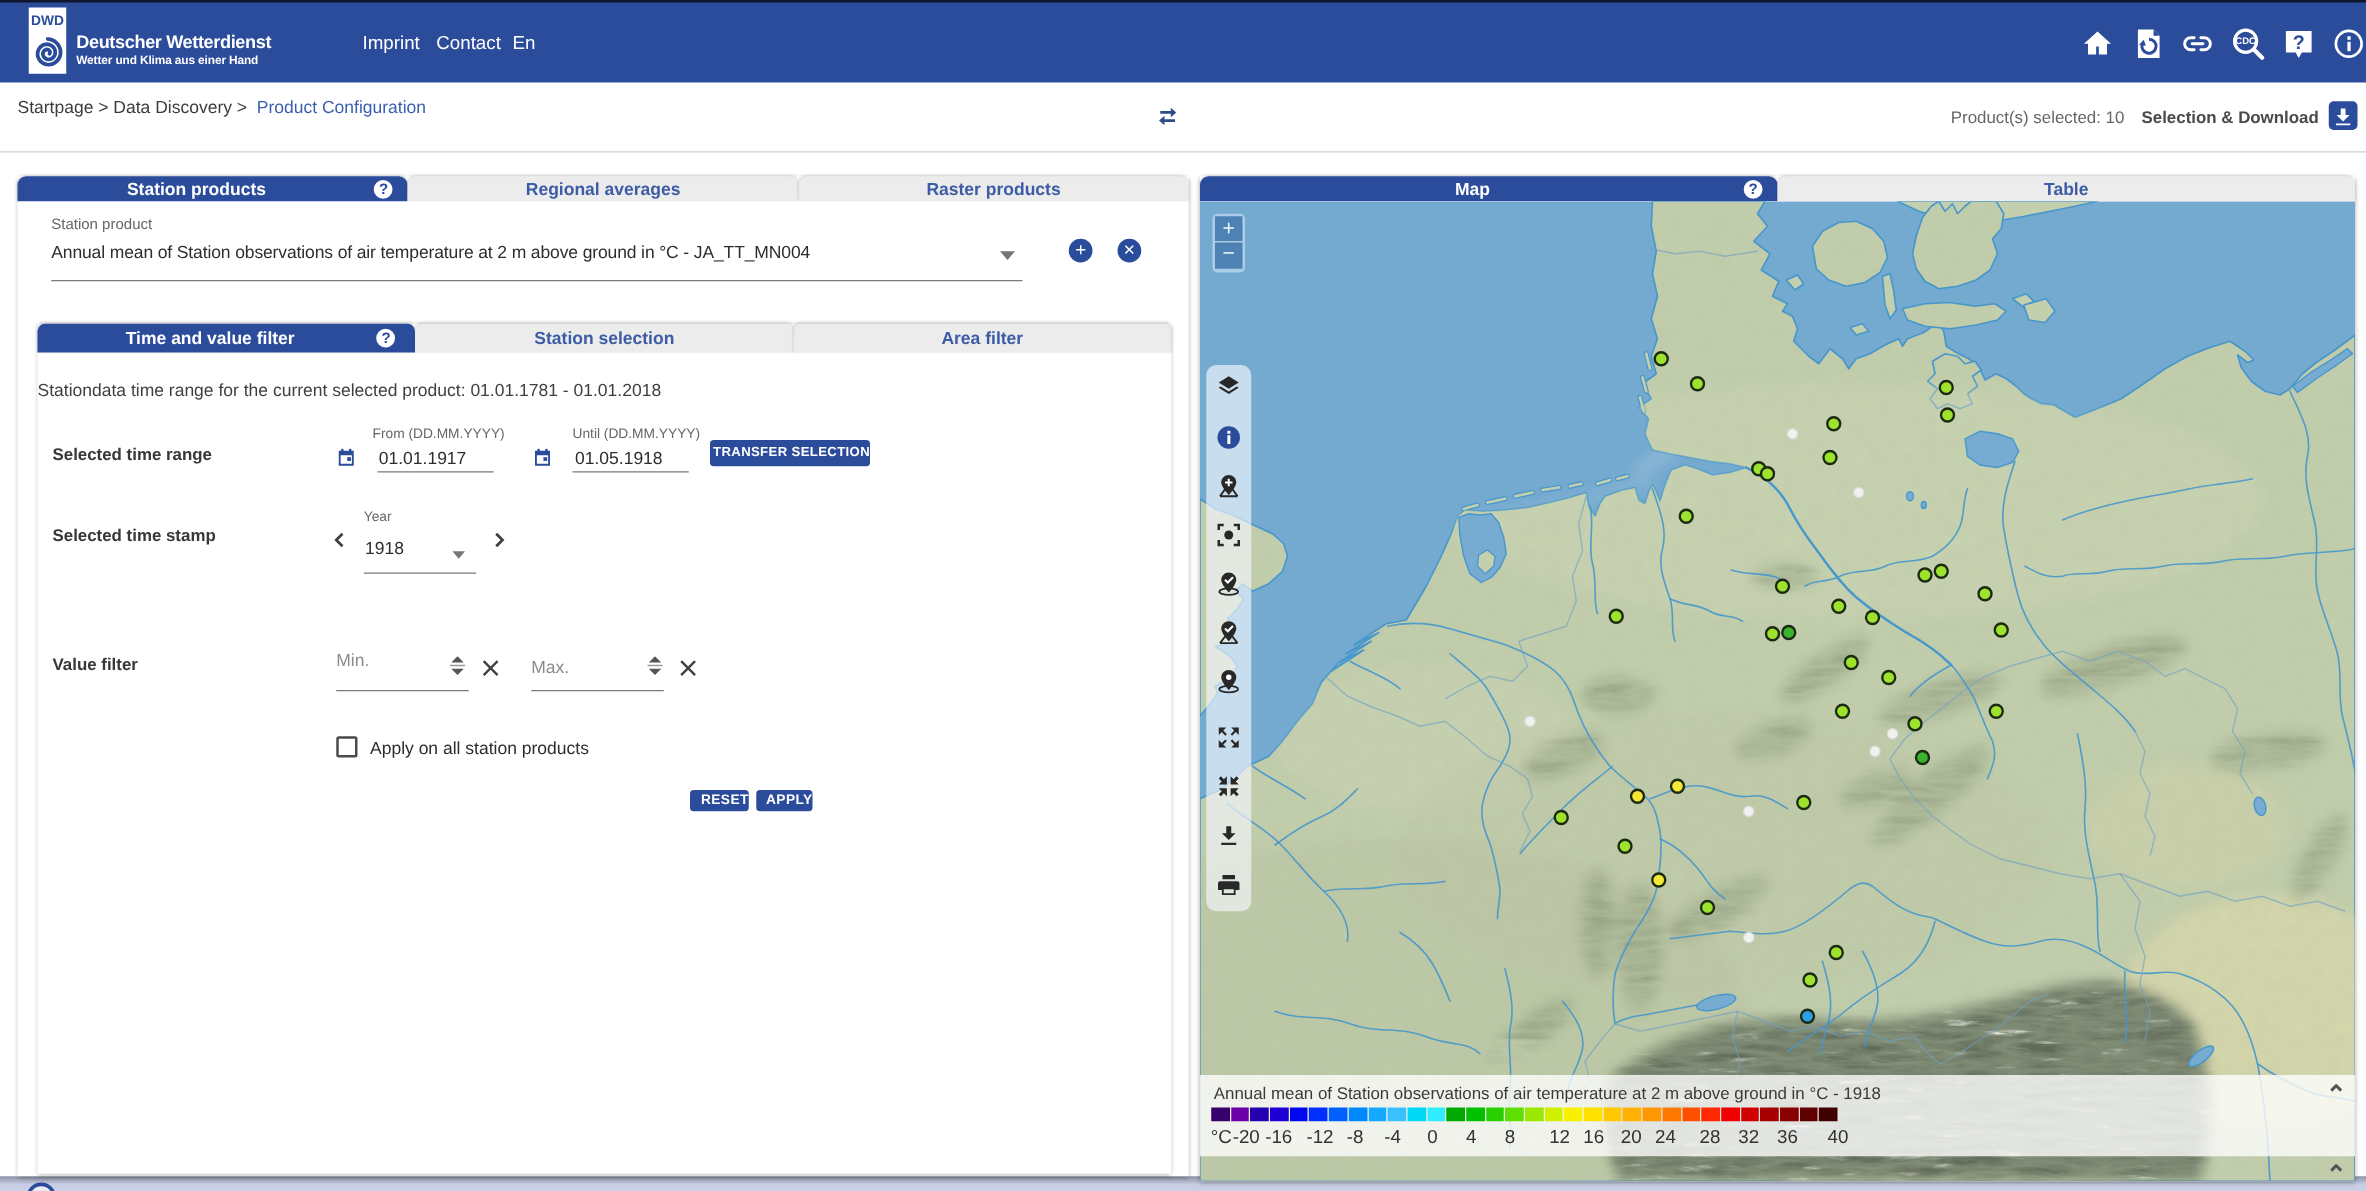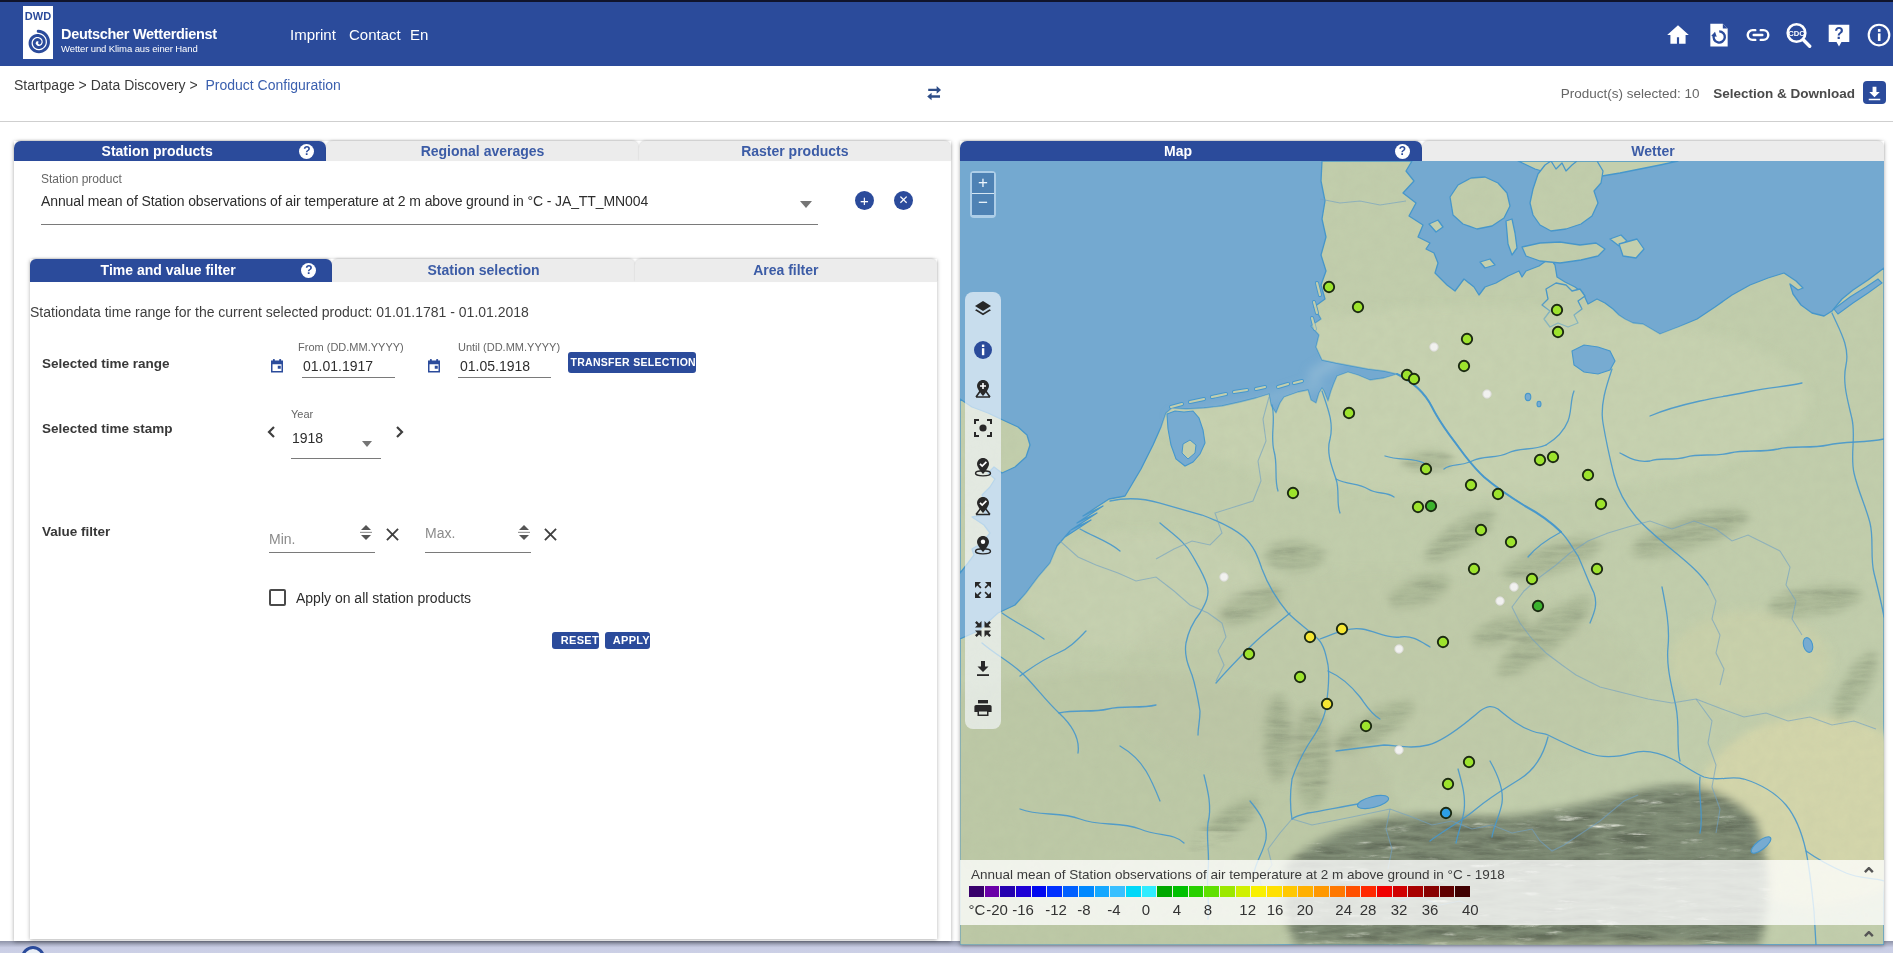--- a/index.html
+++ b/index.html
@@ -3,21 +3,21 @@
 <style>
 *{margin:0;padding:0;box-sizing:border-box}
 html,body{width:1893px;height:953px;overflow:hidden;background:#fff;
   font-family:"Liberation Sans",sans-serif;position:relative}
 .abs{position:absolute}
 
 #topline{position:absolute;left:0;top:0;width:1893px;height:2px;background:#10142c;z-index:30}
 #header{position:absolute;left:0;top:0;width:1893px;height:66px;background:#2b4b9b;z-index:20}
 #logo{position:absolute;left:23px;top:6px;z-index:21;width:30px;height:53px;background:#fff}
 #brand1{position:absolute;left:61px;top:26px;z-index:21;color:#fff;font-size:14.5px;font-weight:bold;letter-spacing:-0.3px}
-#brand2{position:absolute;left:61px;top:43px;z-index:21;color:#fff;font-size:9.5px;font-weight:normal;letter-spacing:-0.1px}
+#brand2{position:absolute;left:61px;top:43px;z-index:21;color:#fff;font-size:9.5px;font-weight:bold;letter-spacing:-0.1px}
 .navlink{position:absolute;top:26px;z-index:21;color:#fff;font-size:15px}
 .hicon{position:absolute;top:22px;z-index:21;width:26px;height:26px}
 
 #crumb{position:absolute;left:0;top:66px;width:1893px;height:56px;background:#fff;border-bottom:1px solid #cfcfcf;z-index:19}
 #crumbtext{position:absolute;left:14px;top:77px;z-index:21;font-size:14px;color:#3c3c3c}
 #crumbtext a{color:#3a5fae;text-decoration:none}
 #selinfo{position:absolute;top:86px;right:38px;z-index:21;font-size:13.5px;color:#666}
 #selinfo b{color:#4a4a4a;margin-left:10px;font-weight:bold;font-size:13.5px}
 #dlbtn{position:absolute;top:81px;left:1863px;z-index:21;width:23px;height:23px;background:#2b4b9b;border-radius:4px}
 
@@ -177,21 +177,21 @@
       <path fill="none" stroke="#3f3f3f" stroke-width="2.2" d="M9 2 4 7l5 5"></path>
     </svg>
   <div class="fval" style="left:262px;top:171px">1918</div>
   <div class="abs" style="left:332px;top:182px;width:0;height:0;border:5.5px solid transparent;border-top:6.5px solid #757575"></div>
   <div class="uline" style="left:261px;top:199px;width:90px"></div>
   <svg class="abs" style="left:364px;top:166px;width:12px;height:14px" viewBox="0 0 12 14">
       <path fill="none" stroke="#3f3f3f" stroke-width="2.2" d="M3 2l5 5-5 5"></path>
     </svg>
 
   <div class="flabel" style="top:265px">Value filter</div>
-  <div class="fval gray" style="left:239px;top:272px">Min.</div>
+  <div class="fval gray" style="left:239px;top:261px">Min.</div>
   <svg class="abs" style="left:329px;top:266px;width:14px;height:15px" viewBox="0 0 14 15">
       <path fill="#555" d="M7 0 12 5H2z"></path>
       <path fill="#555" d="M7 15 2 10h10z"></path>
       <rect x="0" y="6.4" width="14" height="2.2" fill="#fff"></rect>
       <rect x="1" y="6.8" width="12" height="1.2" fill="#999"></rect>
     </svg>
   <svg class="abs" style="left:356px;top:269px;width:13px;height:13px" viewBox="0 0 14 14">
       <path stroke="#3f3f3f" stroke-width="2" d="M1 1l12 12M13 1 1 13"></path>
     </svg>
   <div class="uline" style="left:239px;top:293px;width:106px"></div>
@@ -210,21 +210,21 @@
   <div class="abs" style="left:239px;top:330px;width:17px;height:17px;border:2px solid #4a4a4a;border-radius:2px"></div>
   <div class="fval" style="left:266px;top:331px;font-size:14px">Apply on all station products</div>
 
   <div class="bbtn" style="left:522px;top:373px;width:47px;height:17px;line-height:17px;font-size:11px">RESET</div>
   <div class="bbtn" style="left:575px;top:373px;width:45px;height:17px;line-height:17px;font-size:11px">APPLY</div>
 </div>
 
 <div class="card" id="rightcard">
   <div class="tabrow">
     <div class="tab active">Map<span class="qmark" style="right:12px;top:2.5px">?</span></div>
-    <div class="tab">Wetter</div>
+    <div class="tab">Table</div>
   </div>
   <div id="mapwrap">
     <svg id="map" width="924" height="784" viewBox="0 0 924 784" style="position:absolute;left:0;top:0">
 <defs>
 <filter id="soft" x="-40%" y="-40%" width="180%" height="180%">
             <feGaussianBlur stdDeviation="5"></feGaussianBlur>
           </filter>
 <filter id="noise" x="0" y="0" width="100%" height="100%">
  <feTurbulence type="fractalNoise" baseFrequency="0.09" numOctaves="3" seed="7" result="t"></feTurbulence>
  <feColorMatrix in="t" type="matrix" values="0 0 0 0 0.32, 0 0 0 0 0.36, 0 0 0 0 0.27, 0 0 0 0.8 0"></feColorMatrix>
@@ -550,21 +550,21 @@
         <div class="ltick" style="left:49px;width:28px;text-align:center">-16</div>
         <div class="ltick" style="left:82px;width:28px;text-align:center">-12</div>
         <div class="ltick" style="left:110px;width:28px;text-align:center">-8</div>
         <div class="ltick" style="left:140px;width:28px;text-align:center">-4</div>
         <div class="ltick" style="left:172px;width:28px;text-align:center">0</div>
         <div class="ltick" style="left:203px;width:28px;text-align:center">4</div>
         <div class="ltick" style="left:234px;width:28px;text-align:center">8</div>
         <div class="ltick" style="left:268px;width:28px;text-align:right">12</div>
         <div class="ltick" style="left:301px;width:28px;text-align:center">16</div>
         <div class="ltick" style="left:331px;width:28px;text-align:center">20</div>
-        <div class="ltick" style="left:364px;width:28px;text-align:right">24</div>
+        <div class="ltick" style="left:364px;width:28px;text-align:left">24</div>
         <div class="ltick" style="left:394px;width:28px;text-align:center">28</div>
         <div class="ltick" style="left:425px;width:28px;text-align:center">32</div>
         <div class="ltick" style="left:456px;width:28px;text-align:center">36</div>
         <div class="ltick" style="left:502px;width:28px;text-align:left">40</div>
     </div>
     <div class="chev" style="top:702px">⌃</div>
     <div class="chev" style="top:766px">⌃</div>
   </div>
 </div>
 

